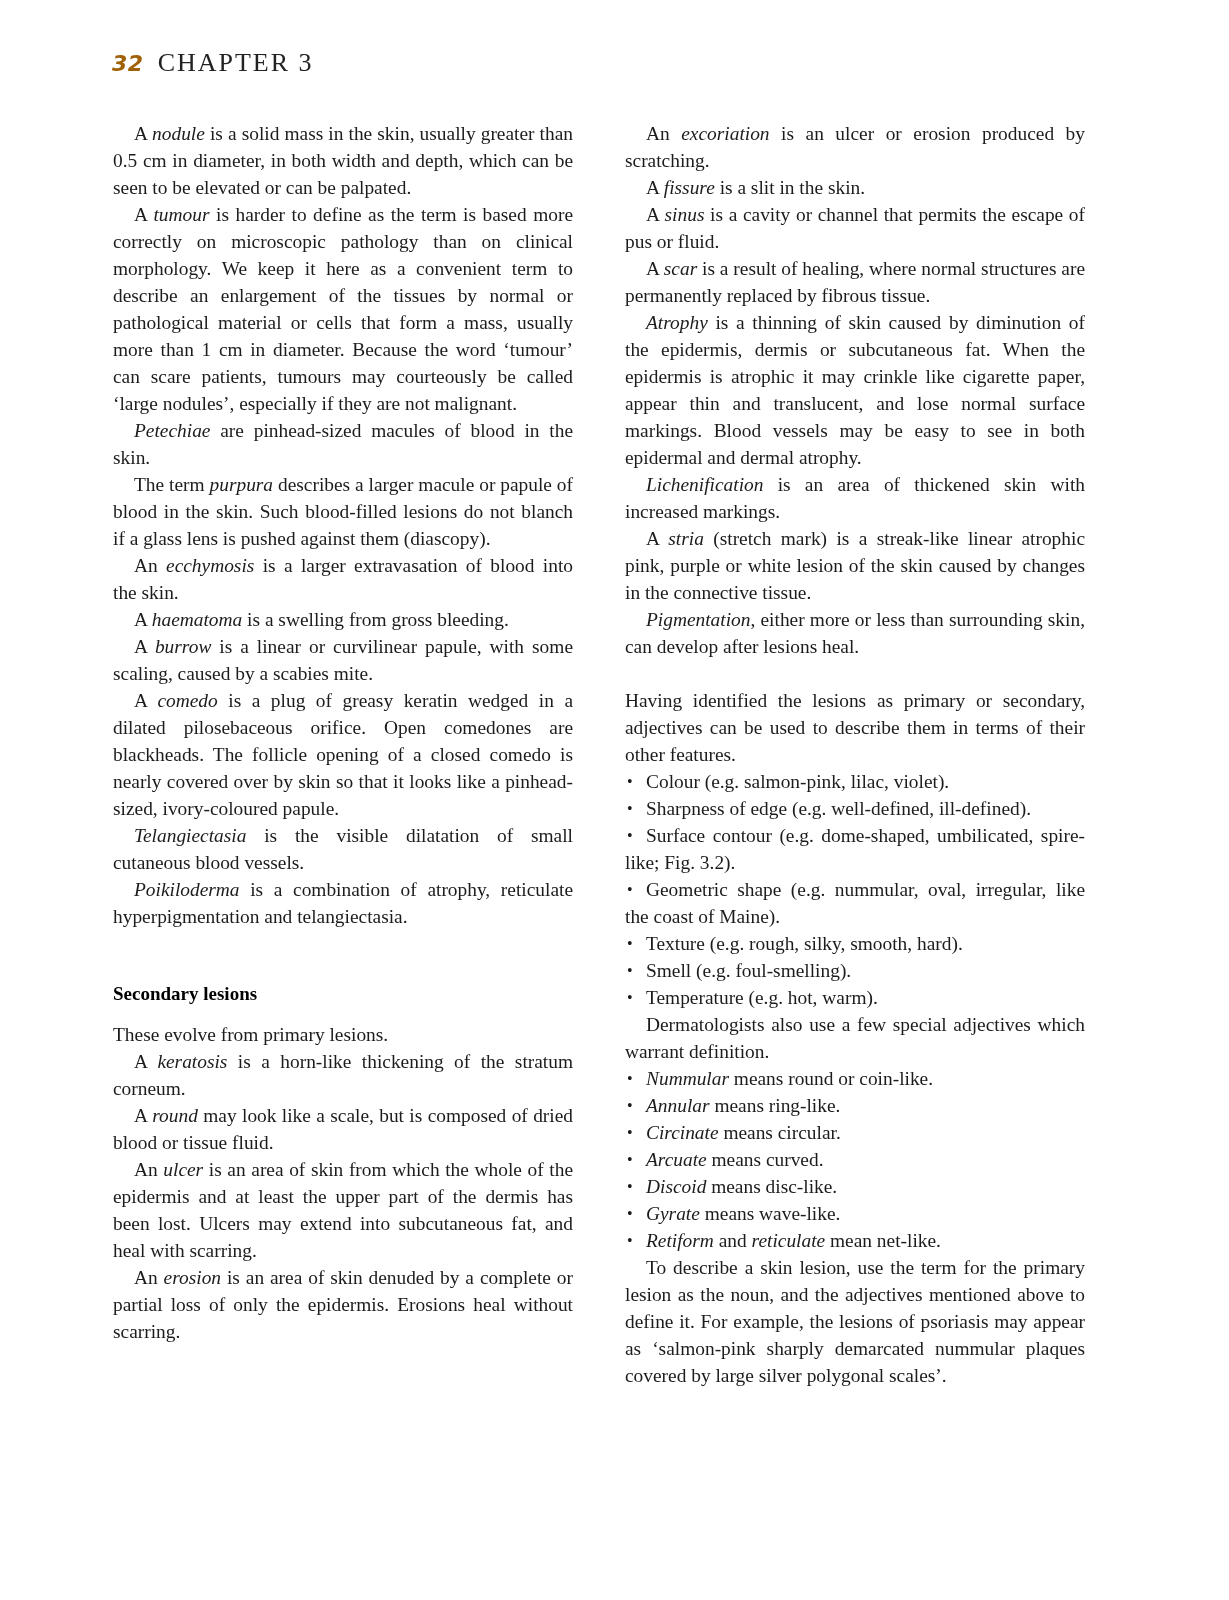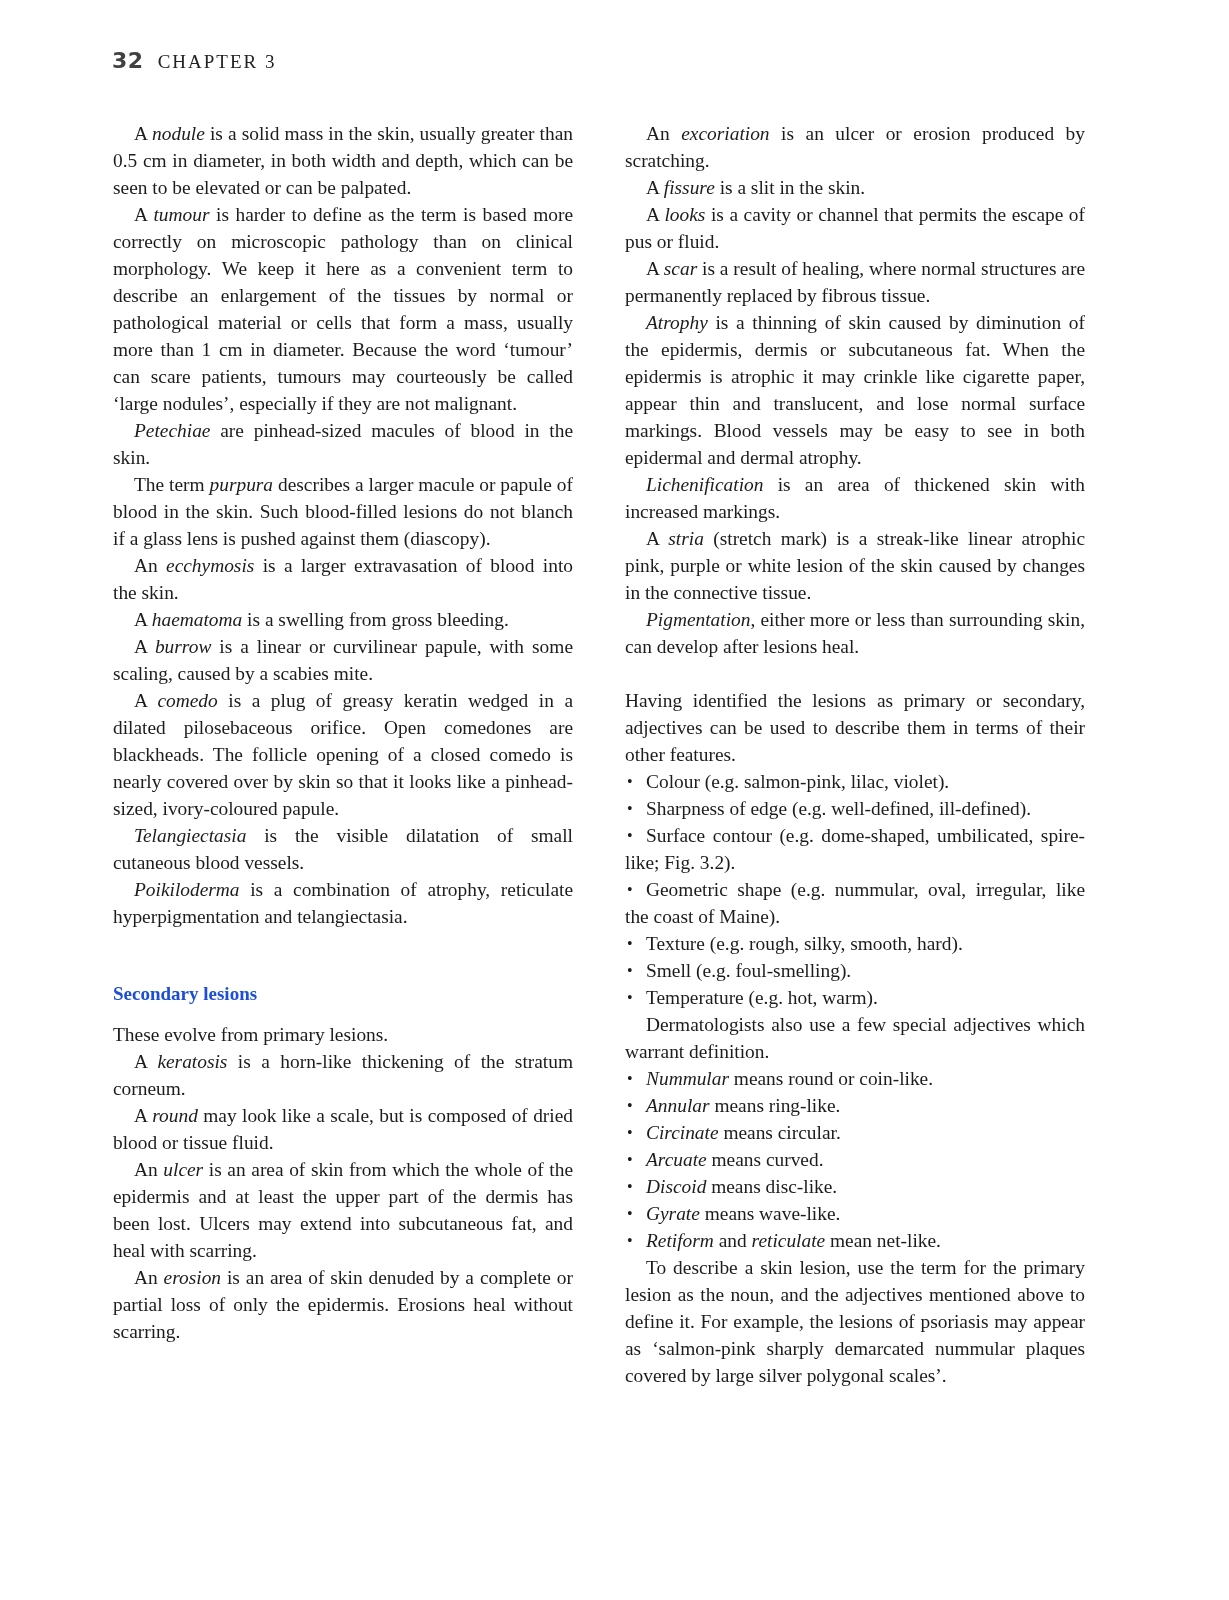--- a/index.html
+++ b/index.html
@@ -1,27 +1,27 @@
 <!DOCTYPE html>
 <html><head>
   <meta charset="utf-8">
   <style>
     html, body { margin: 0; padding: 0; background: #ffffff; }
     body { width: 1229px; height: 1600px; position: relative; overflow: hidden; color: #1c1c1c; }
     .header { position: absolute; left: 112px; top: 48px; height: 32px; display: flex; align-items: baseline; }
-    .page-num { font-family: "DejaVu Sans", sans-serif; font-weight: bold; font-size: 22px; letter-spacing: 0.5px; color: #404040; }
-    .chapter { font-family: "Liberation Serif", serif; font-size: 19px; letter-spacing: 2px; margin-left: 14px; color: #222; }
+    .page-num { font-family: "DejaVu Sans", sans-serif; font-weight: bold; font-size: 22px; letter-spacing: 0.5px; color: #a16207; font-style: italic; }
+    .chapter { font-family: "Liberation Serif", serif; font-size: 26px; letter-spacing: 2px; margin-left: 14px; color: #222; }
     .col { position: absolute; top: 120px; width: 460px; font-family: "Liberation Serif", serif; font-size: 19.4px; line-height: 27px; text-align: justify; hyphens: manual; }
     .col-left { left: 113px; }
     .col-right { left: 625px; }
     p { margin: 0; }
     p.ind { text-indent: 21px; }
     .gap { height: 27px; }
     .gap-lg { height: 36px; }
-    h3 { margin: 0; font-family: "Liberation Serif", serif; font-weight: bold; font-size: 19px; line-height: 27px; color: #1d4ed8; }
+    h3 { margin: 0; font-family: "Liberation Serif", serif; font-weight: bold; font-size: 19px; line-height: 27px; color: #000000; }
     .spacer-h { height: 14px; }
     ul.bullets { list-style: none; margin: 0; padding: 0; }
     ul.bullets li { position: relative; padding-left: 21px; text-align: justify; }
     ul.bullets li.wrap { padding-left: 0; text-indent: 21px; }
     ul.bullets li .bullet { position: absolute; left: 2px; top: 0; font-size: 16px; }
     ul.bullets li.wrap .bullet { left: 2px; text-indent: 0; }
     i { font-style: italic; }
   </style>
 </head>
 <body>
@@ -51,21 +51,21 @@
   <p>These evolve from primary lesions.</p>
   <p class="ind"><span>A </span><i>keratosis</i><span> is a horn-like thickening of the stratum corneum.</span></p>
   <p class="ind"><span>A </span><i>round</i><span> may look like a scale, but is composed of dried blood or tissue fluid.</span></p>
   <p class="ind"><span>An </span><i>ulcer</i><span> is an area of skin from which the whole of the epidermis and at least the upper part of the dermis has been lost. Ulcers may extend into subcutaneous fat, and heal with scarring.</span></p>
   <p class="ind"><span>An </span><i>erosion</i><span> is an area of skin denuded by a complete or partial loss of only the epidermis. Erosions heal without scarring.</span></p>
 </div>
 
 <div class="col col-right">
   <p class="ind"><span>An </span><i>excoriation</i><span> is an ulcer or erosion produced by scratching.</span></p>
   <p class="ind"><span>A </span><i>fissure</i><span> is a slit in the skin.</span></p>
-  <p class="ind"><span>A </span><i>looks</i><span> is a cavity or channel that permits the escape of pus or fluid.</span></p>
+  <p class="ind"><span>A </span><i>sinus</i><span> is a cavity or channel that permits the escape of pus or fluid.</span></p>
   <p class="ind"><span>A </span><i>scar</i><span> is a result of healing, where normal struc­tures are permanently replaced by fibrous tissue.</span></p>
   <p class="ind"><span></span><i>Atrophy</i><span> is a thinning of skin caused by diminution of the epidermis, dermis or subcutaneous fat. When the epidermis is atrophic it may crinkle like cigarette paper, appear thin and translucent, and lose normal surface markings. Blood vessels may be easy to see in both epidermal and dermal atrophy.</span></p>
   <p class="ind"><span></span><i>Lichenification</i><span> is an area of thickened skin with increased markings.</span></p>
   <p class="ind"><span>A </span><i>stria</i><span> (stretch mark) is a streak-like linear atrophic pink, purple or white lesion of the skin caused by changes in the connective tissue.</span></p>
   <p class="ind"><span></span><i>Pigmentation</i><span>, either more or less than surrounding skin, can develop after lesions heal.</span></p>
 
   <div class="gap"></div>
 
   <p>Having identified the lesions as primary or secondary, adjectives can be used to describe them in terms of their other features.</p>
 

